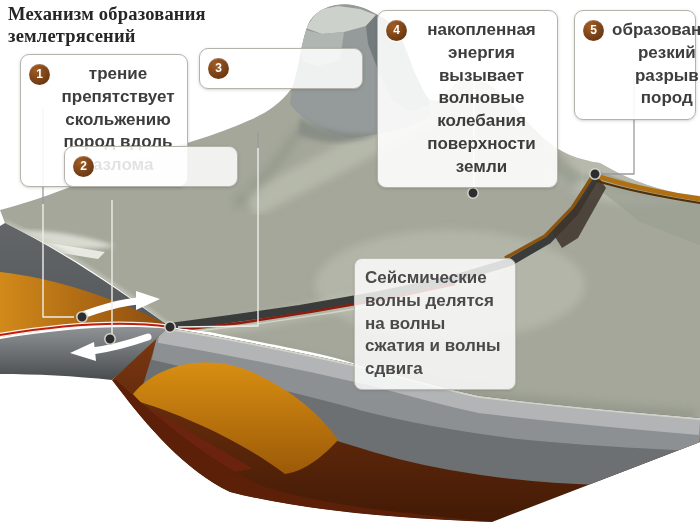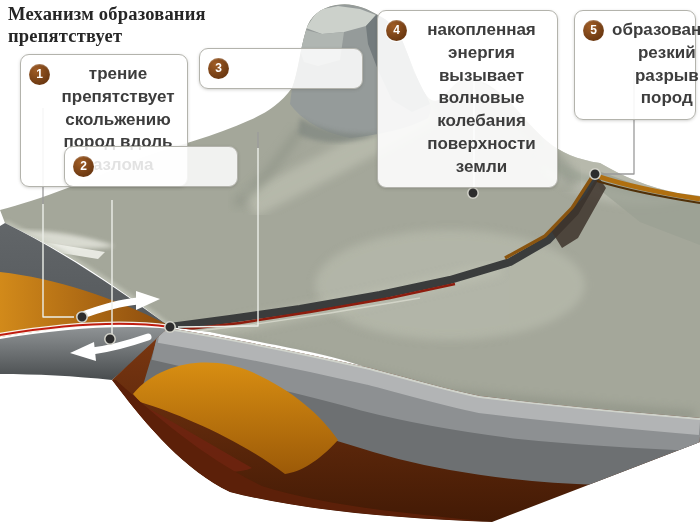--- a/index.html
+++ b/index.html
@@ -177,35 +177,38 @@
     </g>
     <g fill="#2d2d2d" stroke="#d3d3ca" stroke-width="1.5">
       <circle cx="82" cy="317" r="5.2"></circle>
       <circle cx="110" cy="339" r="5.2"></circle>
       <circle cx="170" cy="327" r="5.2"></circle>
       <circle cx="473" cy="193" r="5.2"></circle>
       <circle cx="595" cy="174" r="5.2"></circle>
     </g>
   </svg>
 
-  <h1 class="page-title">Механизм образования препятствует</h1>
+  <h1 class="page-title">Механизм образования землетрясений</h1>
 
   <div class="callout c1">
     <span class="badge">1</span>
     <span class="txt">трение препятствует скольжению пород вдоль разлома</span>
   </div>
   <div class="callout c2">
     <span class="badge">2</span>
   </div>
   <div class="callout c3">
     <span class="badge">3</span>
   </div>
   <div class="callout c4">
     <span class="badge">4</span>
     <span class="txt">накопленная энергия вызывает волновые колебания поверхности земли</span>
   </div>
   <div class="callout c5">
     <span class="badge">5</span>
     <span class="txt">образования резкий разрыв пород</span>
   </div>
 
+  <div class="note noteBox">
+    <span class="txt">Сейсмические волны делятся на волны сжатия и волны сдвига</span>
+  </div>
 
 </div>
 
 </body></html>

